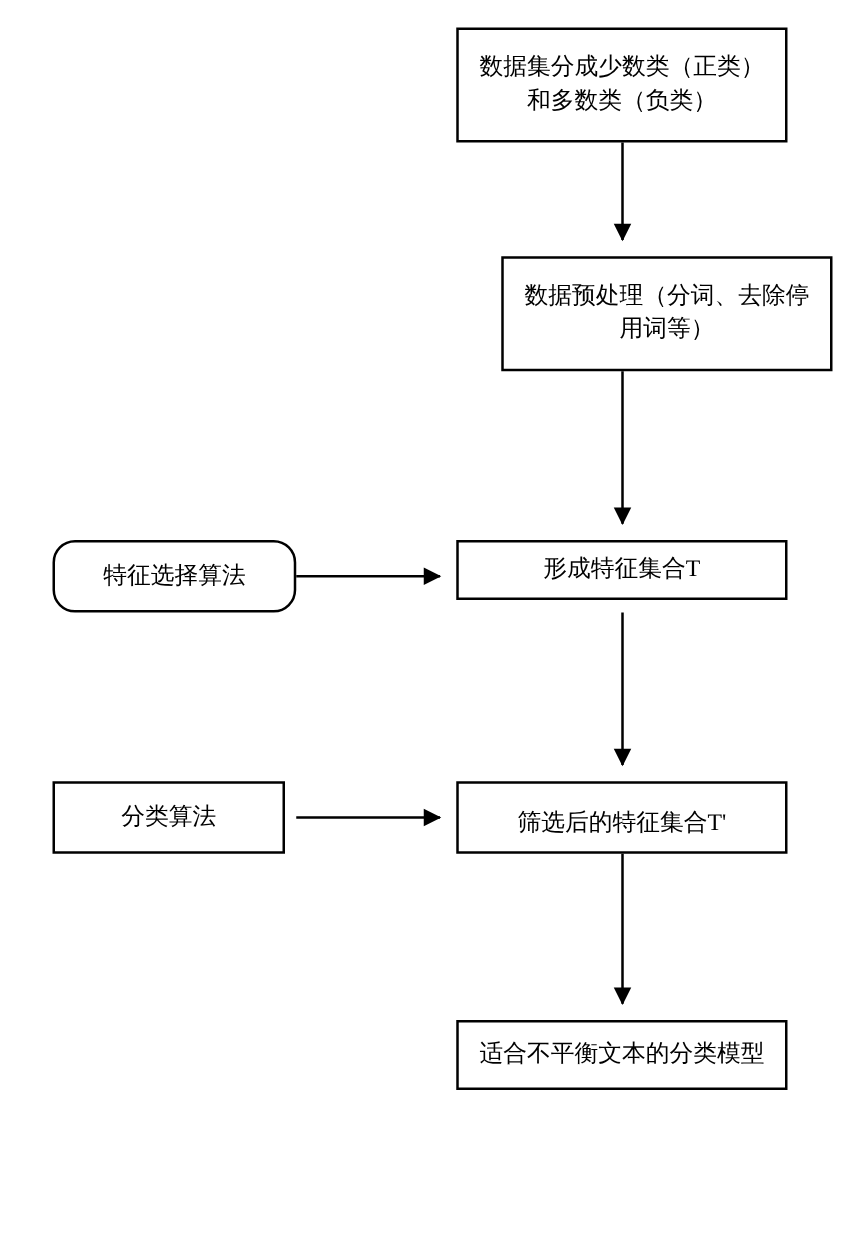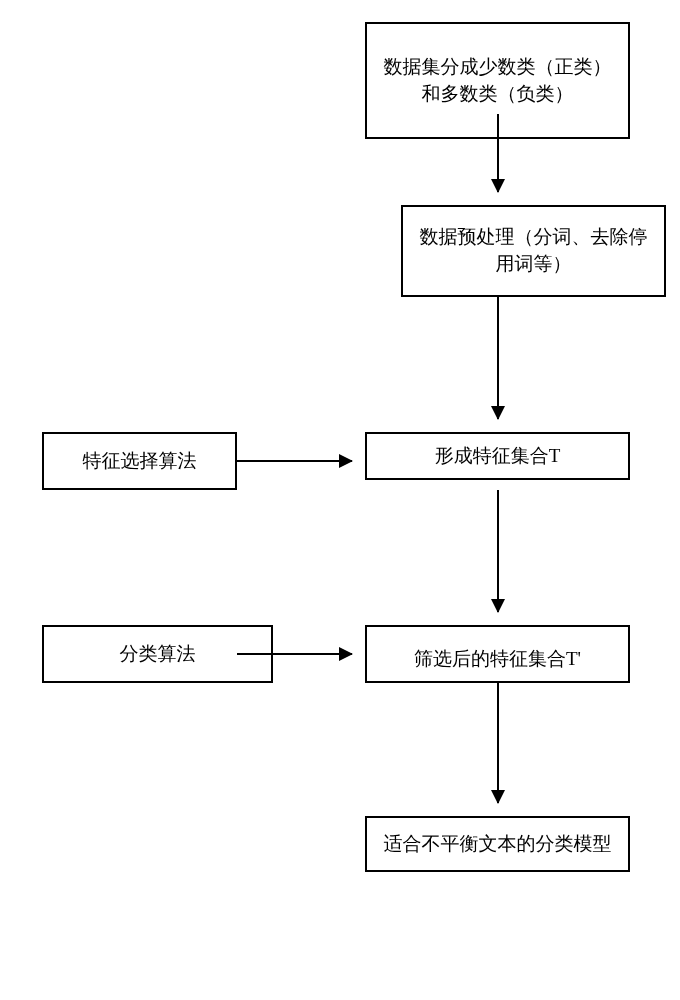--- a/index.html
+++ b/index.html
@@ -57,45 +57,45 @@
       width: 0;
       height: 0;
       border-top: 7px solid transparent;
       border-bottom: 7px solid transparent;
       border-left: 14px solid #000;
     }
   </style>
 </head>
 <body>
 
-<div class="box" style="left:365px; top:22px; width:265px; height:117px;">
+<div class="box" style="left:365px; top:22px; width:265px; height:92px;">
   <span>数据集分成少数类（正类）和多数类（负类）</span>
 </div>
 
 <div class="box" style="left:365px; top:205px; width:265px; height:92px;margin-left:36px;">
   <span>数据预处理（分词、去除停用词等）</span>
 </div>
 
 <div class="box" style="left:365px; top:432px; width:265px; height:48px;">
   <span>形成特征集合T</span>
 </div>
 
 <div class="box" style="left:365px; top:625px; width:265px; height:58px;align-items:flex-end;">
   <span>筛选后的特征集合T'</span>
 </div>
 
 <div class="box" style="left:365px; top:816px; width:265px; height:56px;">
   <span>适合不平衡文本的分类模型</span>
 </div>
 
-<div class="box" style="left:42px; top:432px; width:195px; height:58px;">
+<div class="box" style="left:42px; top:432px; width:195px; height:58px;border-radius:18px;">
   <span>特征选择算法</span>
 </div>
 
-<div class="box" style="left:42px; top:625px; width:231px; height:58px;">
+<div class="box" style="left:42px; top:625px; width:186px; height:58px;">
   <span>分类算法</span>
 </div>
 
 <div class="arrow-v" style="left:497px; top:114px; height:78px;"></div>
 <div class="arrow-v" style="left:497px; top:297px; height:122px;"></div>
 <div class="arrow-v" style="left:497px; top:490px; height:122px;"></div>
 <div class="arrow-v" style="left:497px; top:683px; height:120px;"></div>
 
 <div class="arrow-h" style="left:237px; top:460px; width:115px;"></div>
 <div class="arrow-h" style="left:237px; top:653px; width:115px;"></div>

